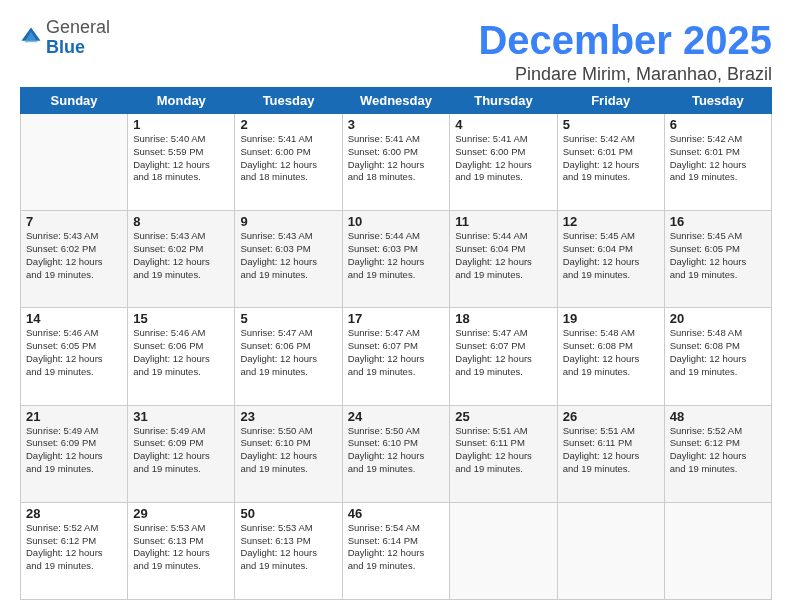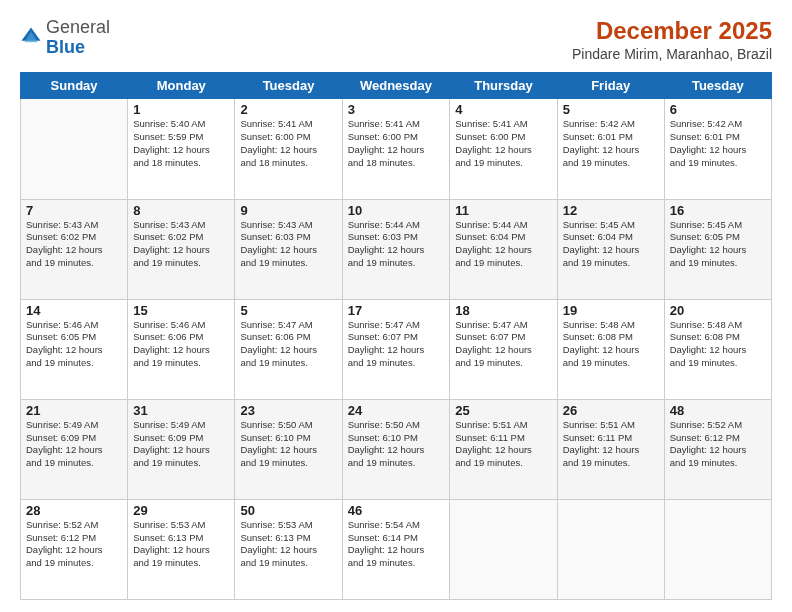--- a/index.html
+++ b/index.html
@@ -14,21 +14,21 @@
       width: 792px;
       height: 612px;
       padding: 18px 20px 12px 20px;
       display: flex;
       flex-direction: column;
     }
     .header {
       display: flex;
       align-items: flex-start;
       justify-content: space-between;
-      margin-bottom: 10px;
+      margin-bottom: 2px;
     }
     .logo {
       display: flex;
       align-items: center;
       gap: 4px;
     }
     .logo-text {
       font-size: 18px;
       line-height: 1.1;
     }
@@ -42,27 +42,27 @@
     }
     .logo-icon {
       width: 22px;
       height: 22px;
       margin-bottom: 2px;
     }
     .title-block {
       text-align: right;
     }
     .main-title {
-      font-size: 24px;
-      font-weight: bold;
-      color: #c2410c;
+      font-size: 40px;
+      font-weight: bold;
+      color: #3b82f6;
       line-height: 1.1;
     }
     .subtitle {
-      font-size: 14px;
+      font-size: 18px;
       color: #444;
       margin-top: 2px;
       text-align: right;
     }
     .calendar {
       width: 100%;
       border-collapse: collapse;
       flex: 1;
     }
     .calendar th {

